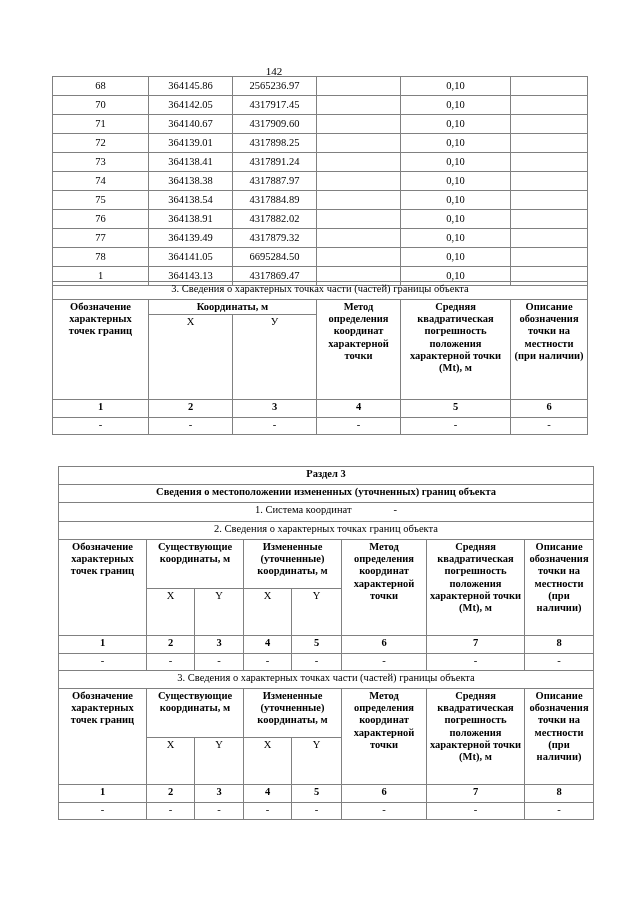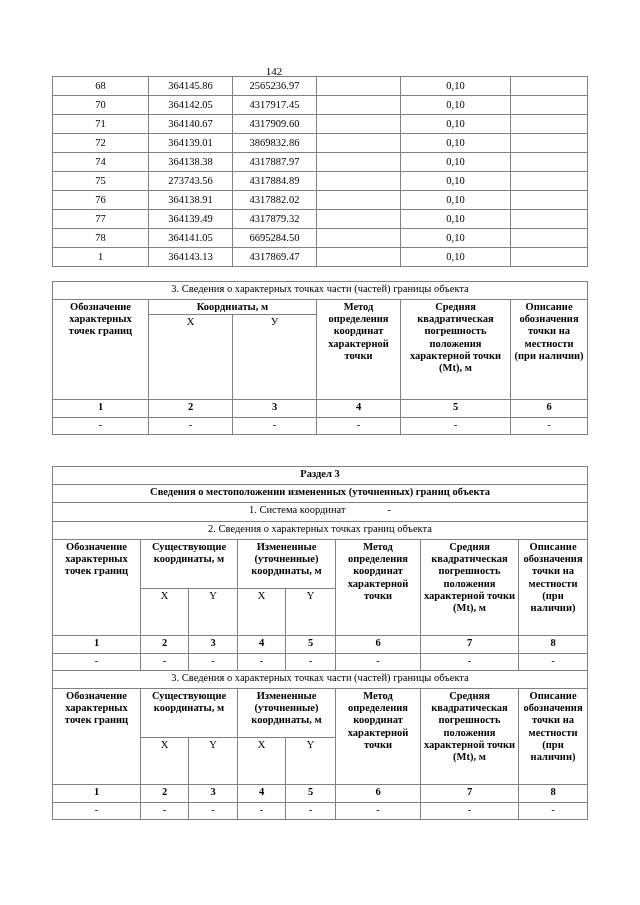--- a/index.html
+++ b/index.html
@@ -79,21 +79,21 @@
     padding-left: 8px;
     font-size: 10.5px;
     height: 15px;
     vertical-align: middle;
     margin-left: 27px;
   }
 
   
   #block-razdel {
     position: absolute;
-    left: 52px;
+    left: 58px;
     top: 466px;
     width: 535px;
     padding-left: 28px;
   }
   #block-razdel td { font-size: 10.5px; }
 
   .hdr-center {
     text-align: center;
     font-weight: bold;
     height: 15px;
@@ -145,36 +145,44 @@
         <td>71</td>
         <td>364140.67</td>
         <td>4317909.60</td>
         <td class="nob-all"></td>
         <td>0,10</td>
         <td class="nob-all"></td>
       </tr>
       <tr>
         <td>72</td>
         <td>364139.01</td>
-        <td>3869832.86</td>
+        <td>4317898.25</td>
+        <td class="nob-all"></td>
+        <td>0,10</td>
+        <td class="nob-all"></td>
+      </tr>
+      <tr>
+        <td>73</td>
+        <td>364138.41</td>
+        <td>4317891.24</td>
         <td class="nob-all"></td>
         <td>0,10</td>
         <td class="nob-all"></td>
       </tr>
       <tr>
         <td>74</td>
         <td>364138.38</td>
         <td>4317887.97</td>
         <td class="nob-all"></td>
         <td>0,10</td>
         <td class="nob-all"></td>
       </tr>
       <tr>
         <td>75</td>
-        <td>273743.56</td>
+        <td>364138.54</td>
         <td>4317884.89</td>
         <td class="nob-all"></td>
         <td>0,10</td>
         <td class="nob-all"></td>
       </tr>
       <tr>
         <td>76</td>
         <td>364138.91</td>
         <td>4317882.02</td>
         <td class="nob-all"></td>

